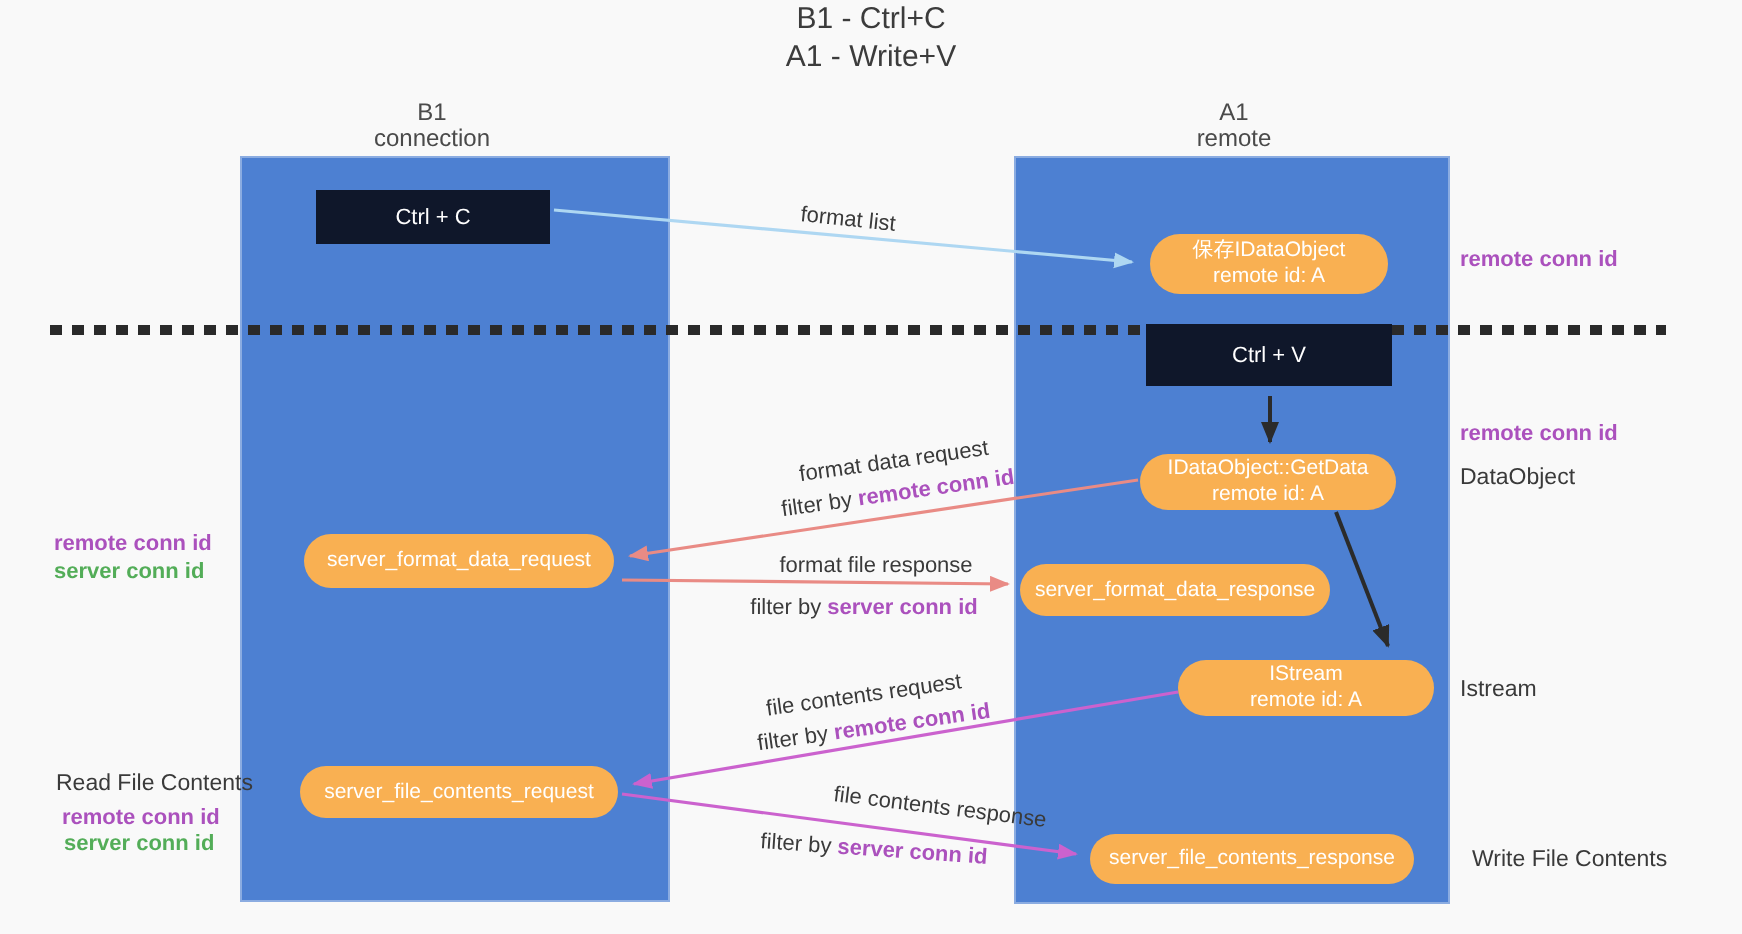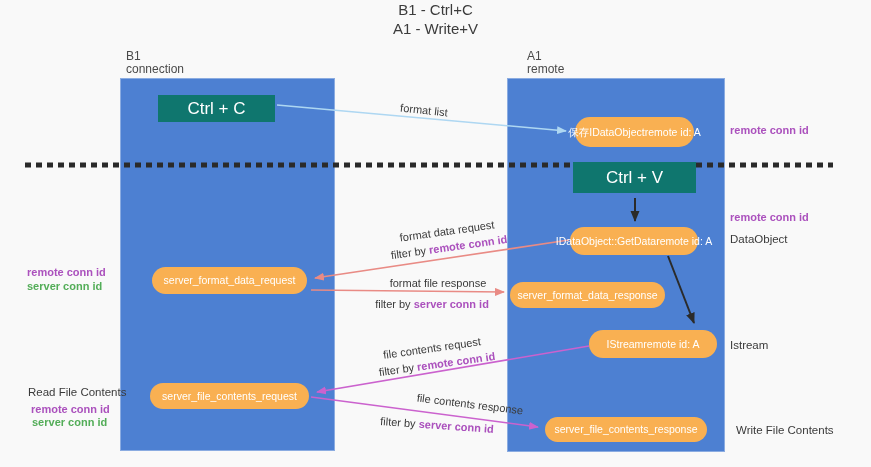--- a/index.html
+++ b/index.html
@@ -5,36 +5,36 @@
   html,body { margin:0; padding:0; background:#f9f9f9; }
   .canvas {
     position:relative; width:871px; height:467px; overflow:hidden;
     background:#f9f9f9; font-family:"Liberation Sans", sans-serif;padding-left:39px;
   }
   .title {
     position:absolute; left:0; top:7; width:871px; text-align:center;
     font-size:15px; line-height:19px; color:#3c3c3c;
   }
   .lane-hdr {
-    position:absolute; top:50px; width:180px; 
+    position:absolute; top:50px; width:180px; text-align:center;
     font-size:12px; line-height:13px; color:#4a4a4a;
   }
   .panel {
     position:absolute; background:#4d80d2; border:1px solid rgba(255,255,255,.35);
     box-sizing:border-box; z-index:1;
   }
   svg.overlay { position:absolute; left:0; top:0; z-index:2; }
   .gbox {
-    position:absolute; z-index:3; background:#0f766e; color:#fff;
-    font-size:17px; display:flex; align-items:center; justify-content:center;
+    position:absolute; z-index:3; background:#0f172a; color:#fff;
+    font-size:11px; display:flex; align-items:center; justify-content:center;
     white-space:nowrap;
   }
   .obox {
     position:absolute; z-index:3; background:#f9b052; color:#fff;
-    font-size:10.5px; line-height:13px; display:flex; flex-direction:row;
+    font-size:10.5px; line-height:13px; display:flex; flex-direction:column;
     align-items:center; justify-content:center; text-align:center; white-space:nowrap;border-radius:15px;
   }
   .flabel {
     position:absolute; z-index:4; white-space:nowrap; font-size:11px; color:#3a3a3a;
     transform:translate(-50%,-50%) rotate(var(--r,0deg));
   }
   .ann { position:absolute; z-index:4; font-size:11px; white-space:nowrap; color:#3a3a3a; }
   .pid { color:#ab51bd; font-weight:bold; }
   .gid { color:#53ad58; font-weight:bold; }
 </style>

